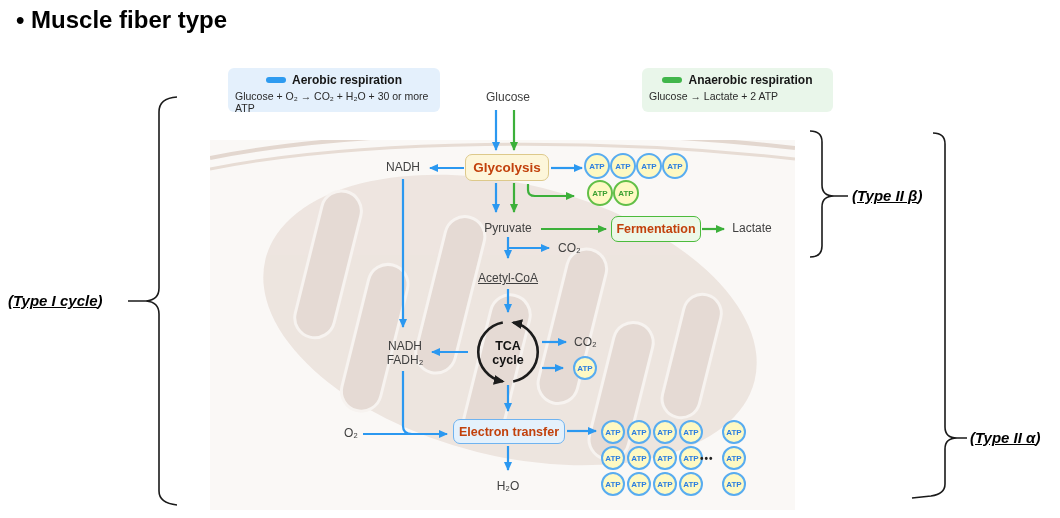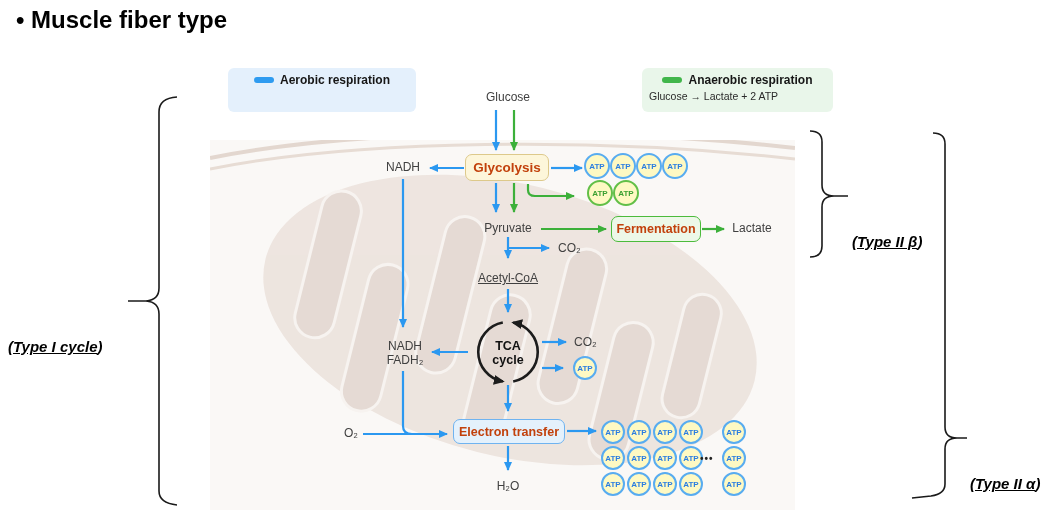--- a/index.html
+++ b/index.html
@@ -13,27 +13,27 @@
   .box-glycolysis{left:465px;top:154px;width:84px;height:27px;background:#fdf6da;border:1.6px solid #ddc98b;font-size:13.5px;}
   .box-fermentation{left:611px;top:216px;width:90px;height:26px;background:#edf8e8;border:1.8px solid #4cbb3c;font-size:12.5px;}
   .box-et{left:453px;top:419px;width:112px;height:25px;background:#e4f1fc;border:1.6px solid #6fb3f0;font-size:12.5px;}
   .atp{position:absolute;width:26px;height:26px;border-radius:50%;background:#fef9c3;
        display:flex;align-items:center;justify-content:center;font-size:8px;font-weight:bold;box-sizing:border-box;letter-spacing:0;}
   .atp.sm{width:24px;height:24px;}
   .atp.blue{border:2px solid #58acf0;color:#2b7de0;}
   .atp.green{border:2px solid #62bf47;color:#3ba032;}
   .dots{position:absolute;font-size:10px;font-weight:bold;color:#222;letter-spacing:1px;}
   .legend{position:absolute;border-radius:6px;padding:5px 7px 5px 7px;box-sizing:border-box;font-size:10.5px;color:#2a2a2a;}
-  .legend-aerobic{left:228px;top:68px;width:188px;height:44px;background:#e4f0fc;}
+  .legend-aerobic{left:228px;top:68px;width:212px;height:44px;background:#e4f0fc;}
   .legend-anaerobic{left:642px;top:68px;width:191px;height:44px;background:#e9f6ea;}
   .legend .t{display:flex;align-items:center;justify-content:center;gap:6px;font-weight:bold;font-size:12px;color:#161616;margin-bottom:3px;}
   .dash{width:20px;height:6px;border-radius:3px;display:inline-block;}
   .dash-blue{background:#2e9bf0;}
   .dash-green{background:#41b64b;}
-  .fiber{position:absolute;font-size:15px;font-weight:bold;font-style:italic;color:#000;white-space:nowrap;margin-top:46px;}
+  .fiber{position:absolute;font-size:15px;font-weight:bold;font-style:italic;color:#000;white-space:nowrap;}
   .fiber .u{text-decoration:underline;}
   .tca-lbl{position:absolute;left:483px;top:339px;width:50px;text-align:center;font-weight:bold;font-size:12.5px;line-height:14px;color:#111;}
   .two-line{line-height:14px;}
 </style>
 </head>
 <body>
 
 <div class="stage">
 
   <div class="title">• Muscle fiber type</div>
@@ -110,20 +110,21 @@
       <path d="M810,131 Q822,131 822,142 L822,185 Q822,196 834,196 Q822,196 822,207 L822,246 Q822,257 810,257 M834,196 L848,196"></path>
       <path d="M933,133 Q945,133 945,144 L945,427 Q945,438 957,438 Q945,438 945,449 L945,484 Q945,494 931,496 L912,498 M957,438 L967,438"></path>
     </g>
   </svg>
 
   <div class="legend legend-aerobic">
     <div class="t">
       <span class="dash dash-blue"></span>
       <span>Aerobic respiration</span>
     </div>
+    <div>Glucose + O₂ → CO₂ + H₂O + 30 or more ATP</div>
   </div>
   <div class="legend legend-anaerobic">
     <div class="t">
       <span class="dash dash-green"></span>
       <span>Anaerobic respiration</span>
     </div>
     <div>Glucose → Lactate + 2 ATP</div>
   </div>
 
   <div class="lbl" style="left:478px;top:91px;width:60px;">Glucose</div>

